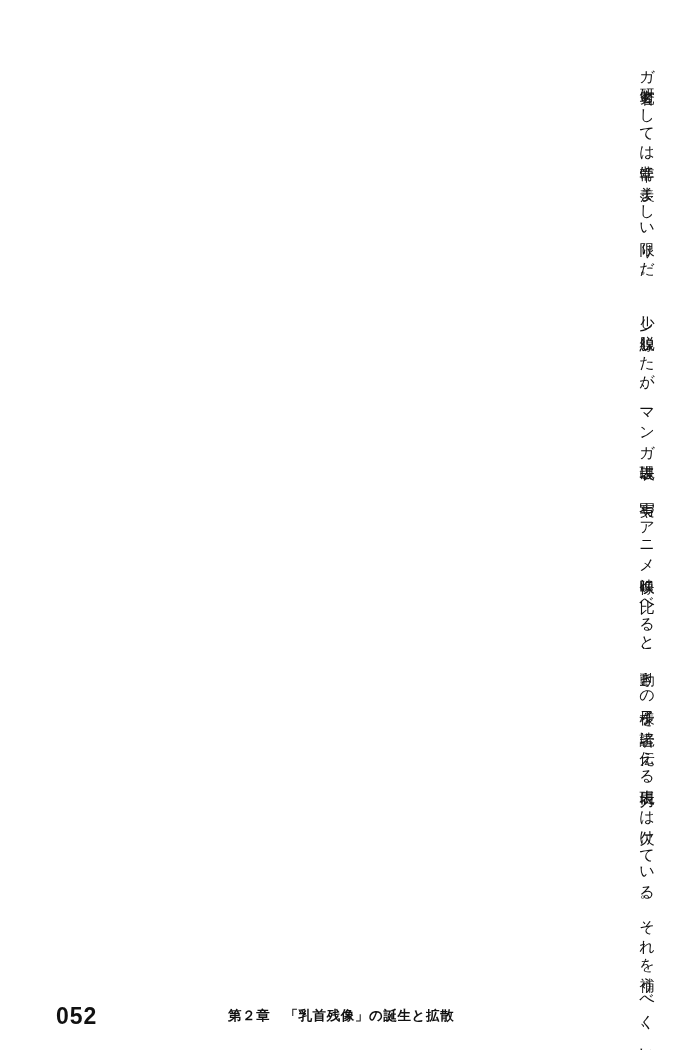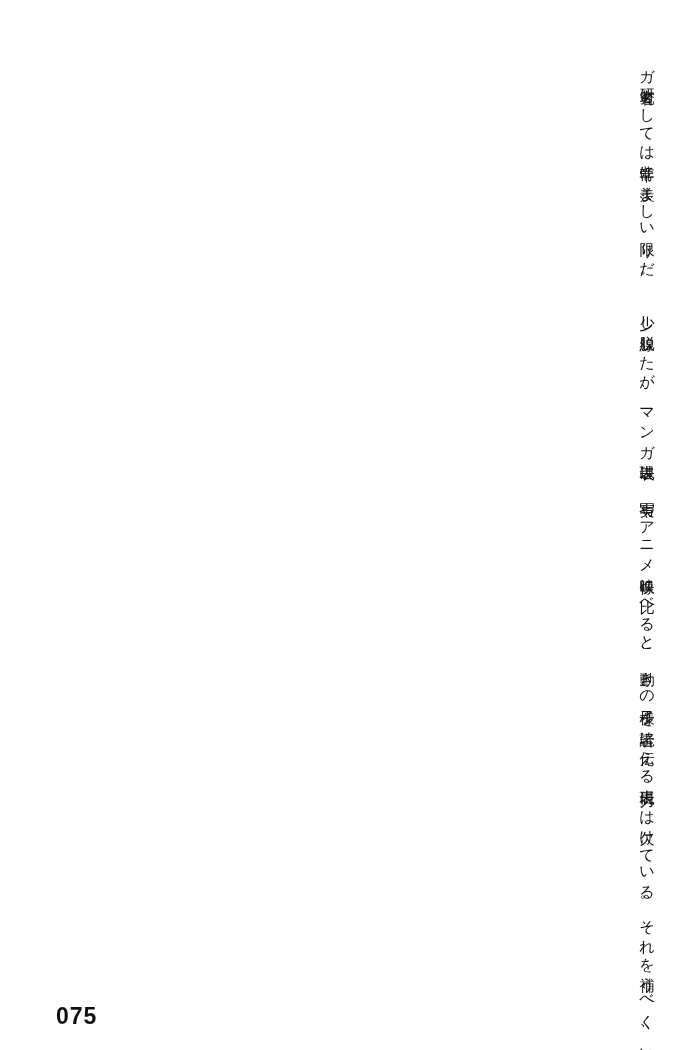--- a/index.html
+++ b/index.html
@@ -96,16 +96,17 @@
 
   <div class="body-area">
 
     <div class="col ind-1">ガ研究者としては非常に羨ましい限りだ。</div>
     <div class="col ind-1">少し脱線したが、マンガ表現は、実写やアニメ映像に比べると、動きの様子を読者に伝える</div>
     <div class="col">表現力には欠けている。それを補うべく、いろいろなマンガ表現が開発されてきたのだが、お</div>
 
   </div>
 
   <div class="footer">
-    <div class="folio">075</div>
+    <div class="folio">052</div>
+    <div class="running-head">第２章　「乳首残像」の誕生と拡散</div>
   </div>
 
 </div>
 
 </body></html>

